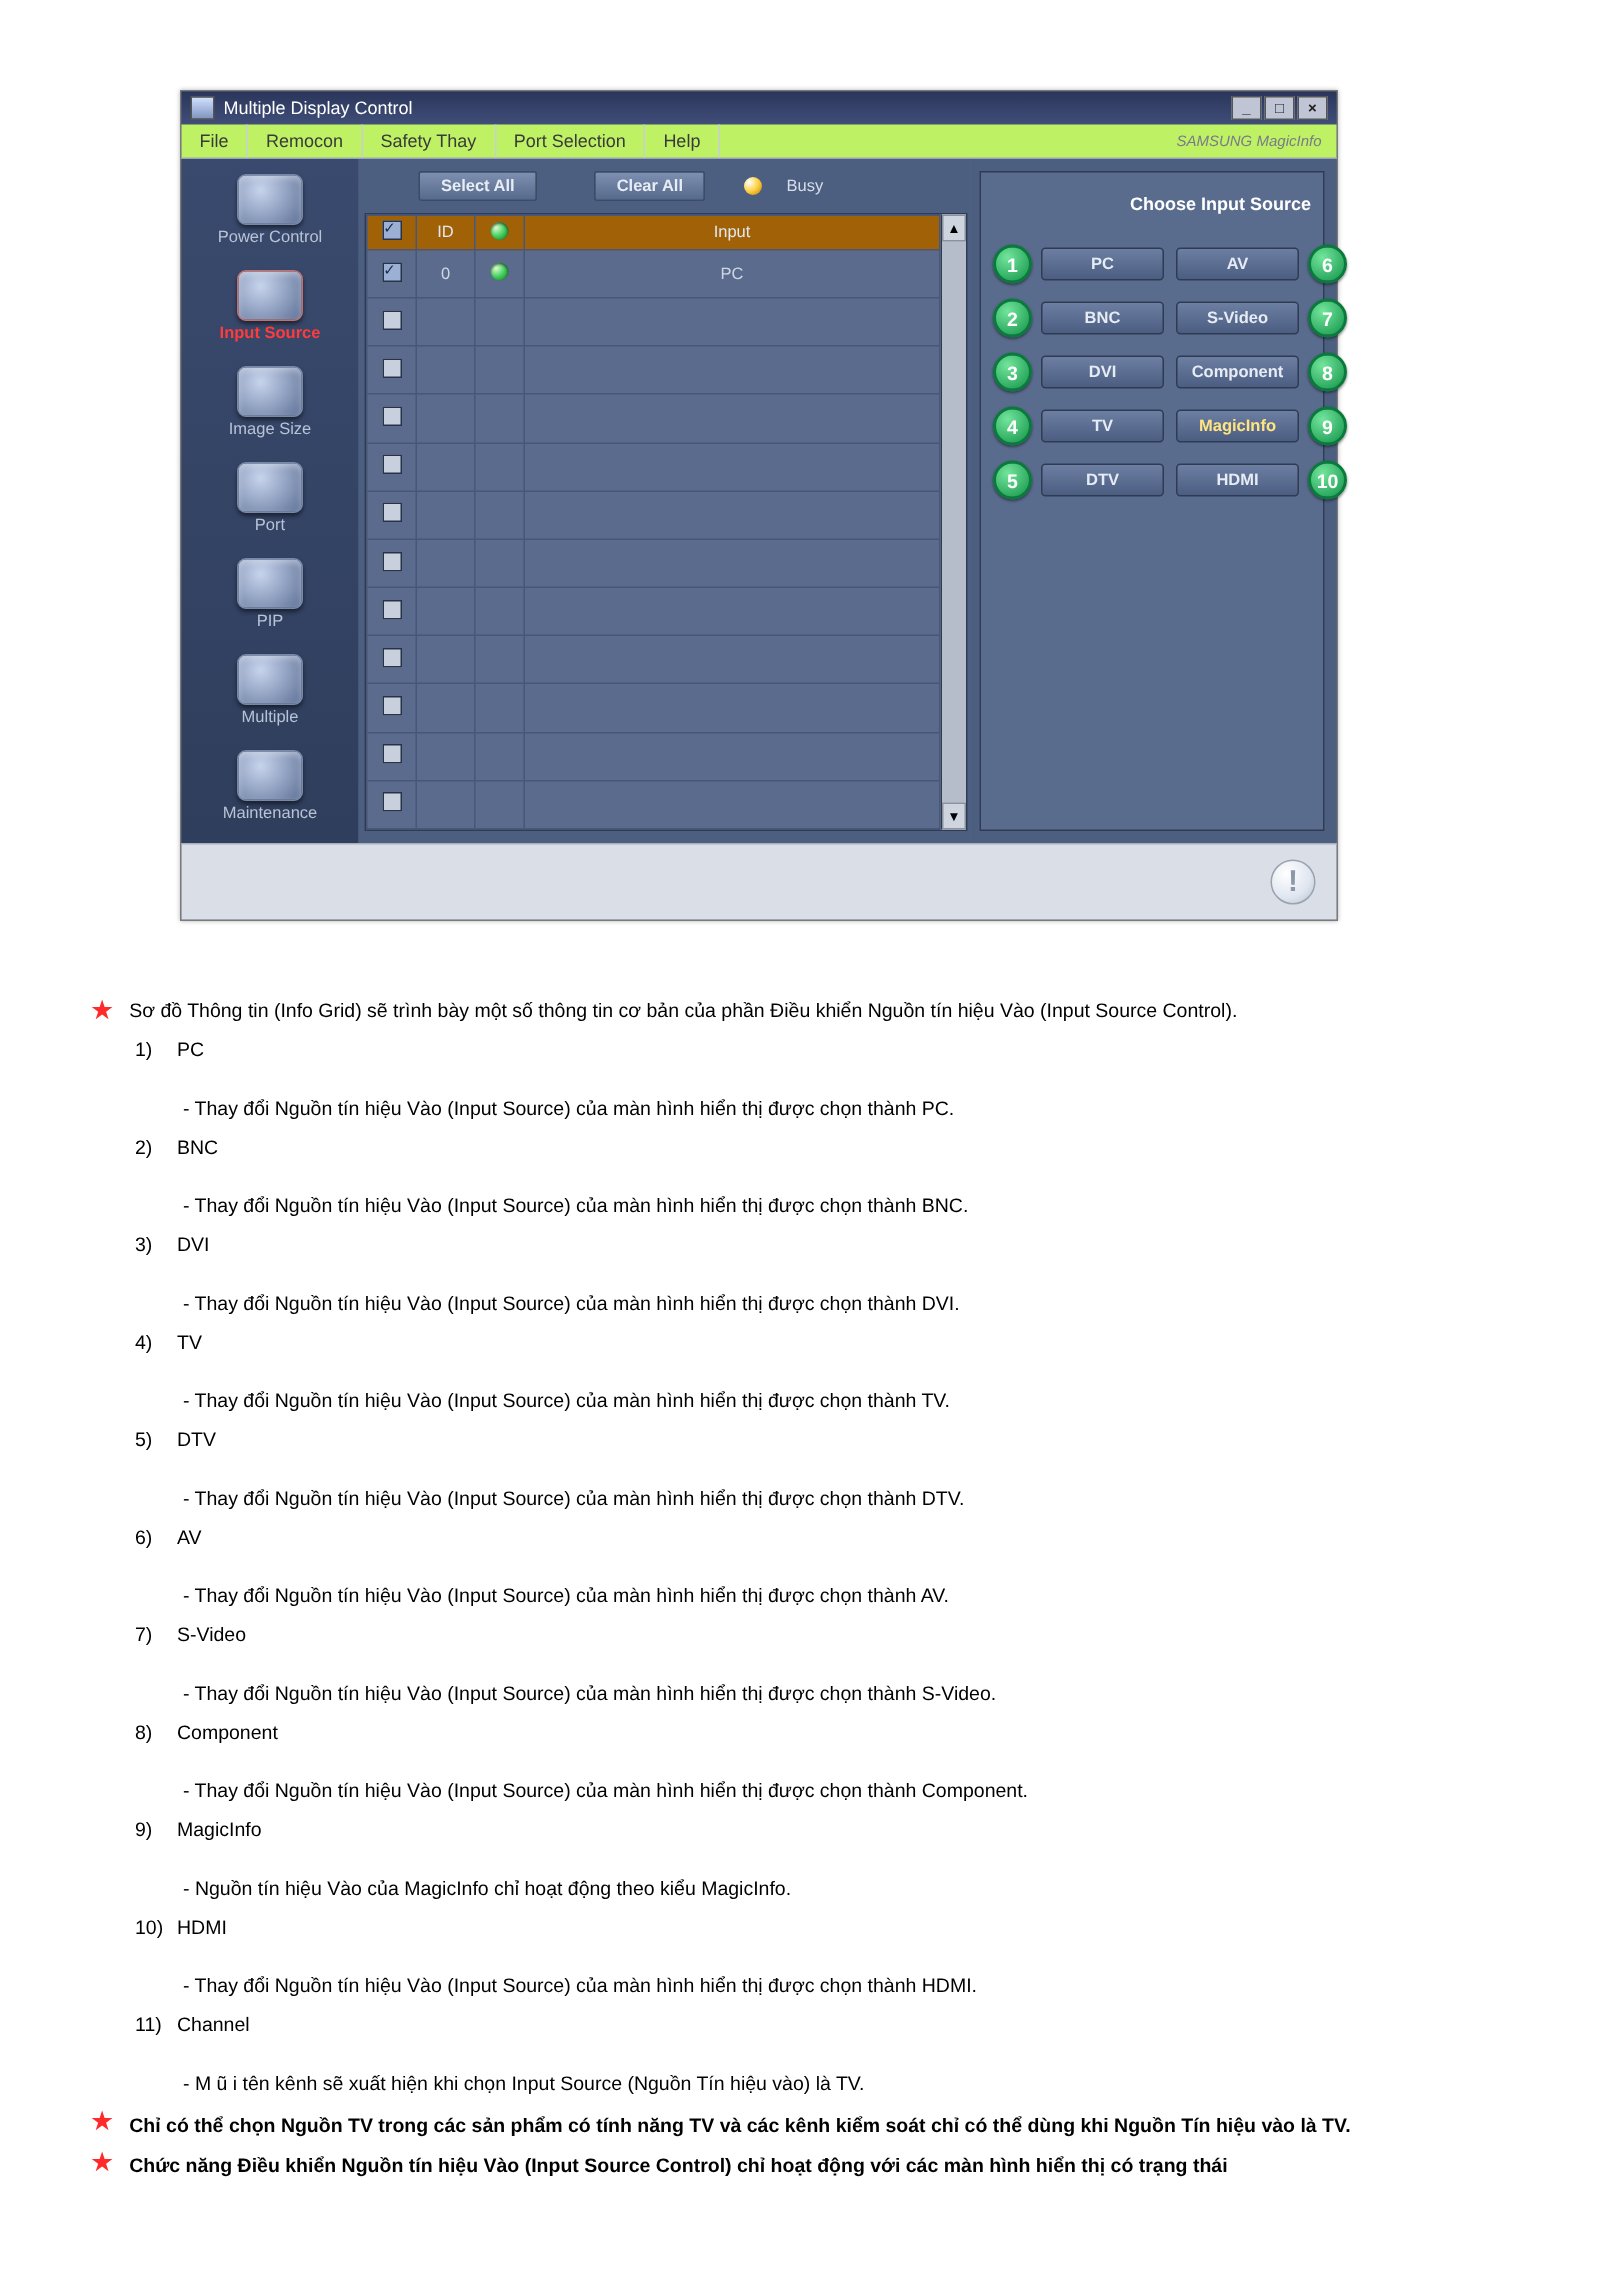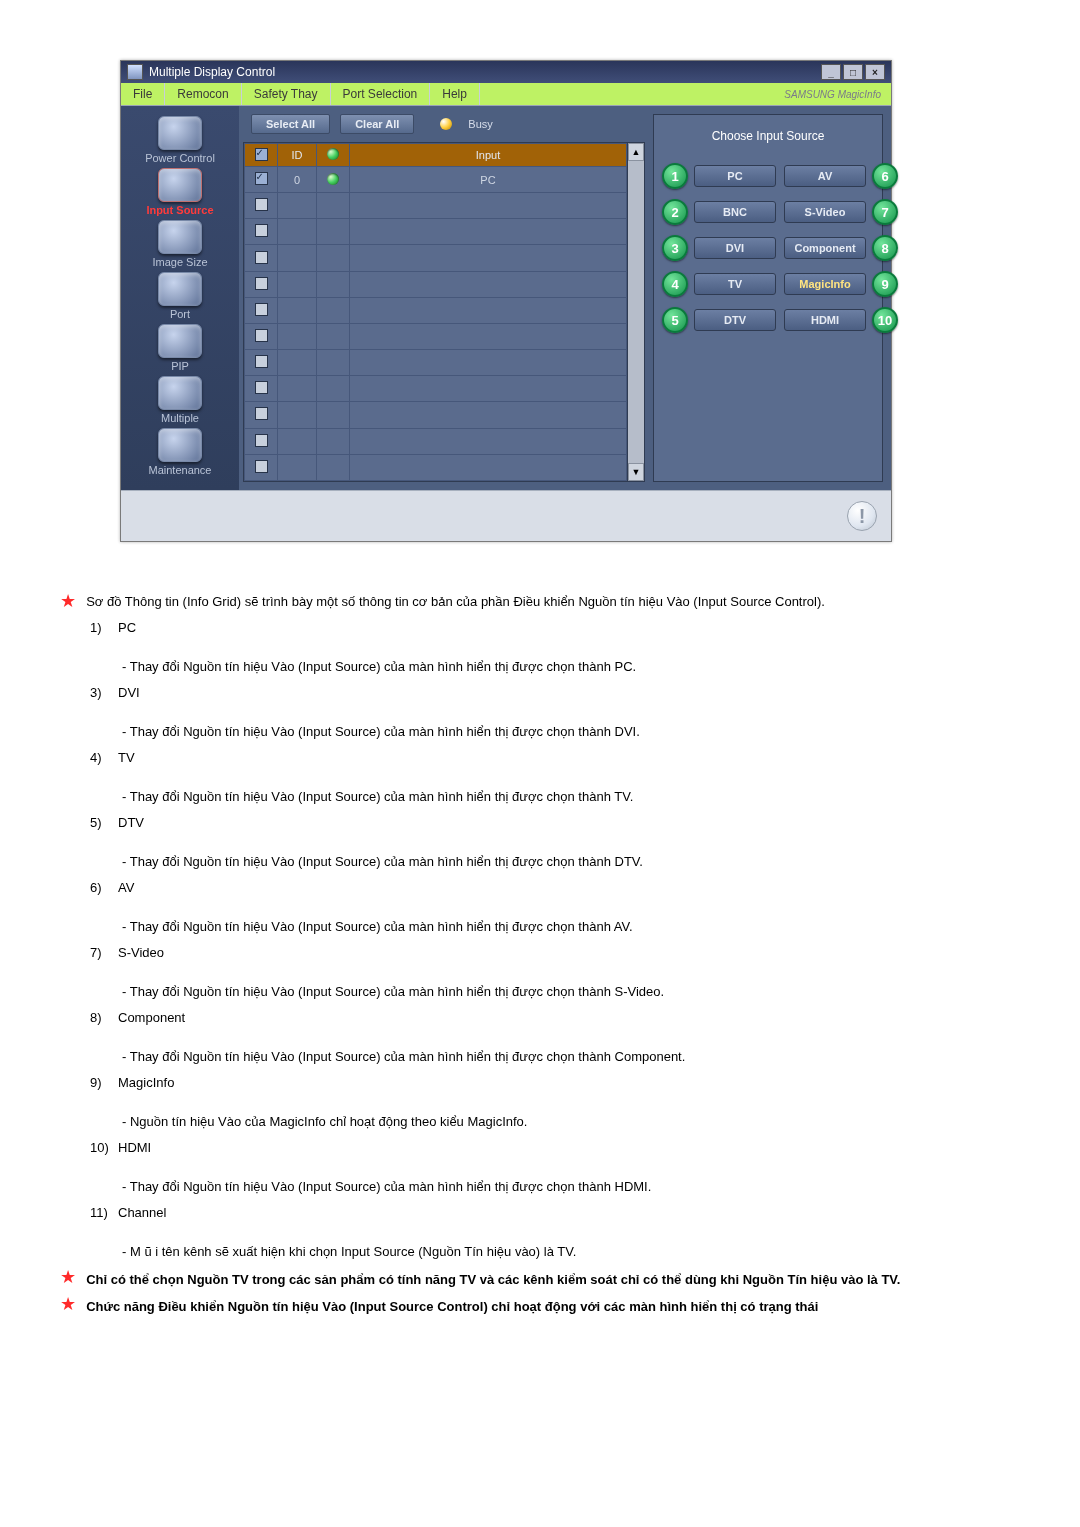--- a/index.html
+++ b/index.html
@@ -53,21 +53,21 @@
     color: #3a3a3a;
   }
   .menubar .menu-item { padding: 0 12px; border-right:1px solid #c8ced9; height:100%; display:flex; align-items:center;}
   .menubar .brand { margin-left:auto; padding:0 10px; font-size:10px; color:#7a7a8a; font-style:italic;}
   .app-body { display:flex; }
   
   .sidebar {
     width: 110px;
     background: linear-gradient(#3a4a6e,#2f3e5c);
     padding: 8px 4px 12px;
-    display:flex;flex-direction:column;align-items:center;gap:0;
+    display:flex;flex-direction:column;align-items:center;gap:12px;
     color:#b9c3d6;
     font-size:11px;
   }
   .sb-item { text-align:center; width:100%; padding:2px 0;}
   .sb-icon {
     width:42px;height:32px;border-radius:6px;
     margin:0 auto 2px;
     background:radial-gradient(circle at 35% 30%,#c7d4ed,#5d7096);
     border:1px solid #7889a8;
     box-shadow:inset 0 2px 4px rgba(255,255,255,.4), 0 2px 3px rgba(0,0,0,.5);
@@ -83,20 +83,21 @@
   .toolbar-row {
     display:flex;align-items:center;gap:10px;
     padding:8px 12px;
   }
   .tb-btn {
     padding:3px 14px;
     background:linear-gradient(#7e90b0,#566a8d);
     border:1px solid #3c4b66;
     color:#e8edf5;font-size:11px;font-weight:bold;
     border-radius:2px;
+    margin-left:28px;
   }
   .busy-dot{width:12px;height:12px;border-radius:50%;background:radial-gradient(circle at 30% 30%,#fff,#ffd040,#b88000);margin-left:16px;display:inline-block;}
   .busy-label{color:#d7ddea;font-size:11px;margin-left:6px;}
   .grid-wrap {
     margin:0 4px 8px 4px;
     border:1px solid #2f3b52;
     background:#5a6b8d;
     display:flex;
     flex:1;
   }
@@ -129,21 +130,21 @@
     background:#4d5f80;
     padding:8px 8px 8px 4px;
   }
   .src-box{
     border:1px solid #2f3b52;
     background:#5a6c8e;
     padding:10px 8px 16px;
     height:100%;
     box-sizing:border-box;
   }
-  .src-title{color:#fff;font-size:12px;font-weight:normal;text-align:center;margin:4px 0 20px;}
+  .src-title{color:#fff;font-size:12px;font-weight:bold;text-align:right;margin:4px 0 20px;}
   .src-btn{
     width:80px;padding:4px 0;text-align:center;
     background:linear-gradient(#6c7fa3,#4b5e82);
     border:1px solid #2f3b52;border-radius:3px;
     color:#e6ebf4;font-size:11px;font-weight:bold;
   }
   .src-btn.magic{color:#ffe480;}
   .num-badge{
     width:22px;height:22px;border-radius:50%;
     background:radial-gradient(circle at 35% 30%,#72e59b,#13934a);
@@ -368,20 +369,21 @@
   </div>
 </div>
 
 <div class="doc">
   <div class="star-row">
     <span class="star">★</span>
     <span>Sơ đồ Thông tin (Info Grid) sẽ trình bày một số thông tin cơ bản của phần Điều khiển Nguồn tín hiệu Vào (Input Source Control).</span>
   </div>
   <div id="doc-list">
       <div class="list-item"><span class="num">1)</span><span>PC</span><span class="desc">- Thay đổi Nguồn tín hiệu Vào (Input Source) của màn hình hiển thị được chọn thành PC.</span></div>
+      <div class="list-item"><span class="num">2)</span><span>BNC</span><span class="desc">- Thay đổi Nguồn tín hiệu Vào (Input Source) của màn hình hiển thị được chọn thành BNC.</span></div>
       <div class="list-item"><span class="num">3)</span><span>DVI</span><span class="desc">- Thay đổi Nguồn tín hiệu Vào (Input Source) của màn hình hiển thị được chọn thành DVI.</span></div>
       <div class="list-item"><span class="num">4)</span><span>TV</span><span class="desc">- Thay đổi Nguồn tín hiệu Vào (Input Source) của màn hình hiển thị được chọn thành TV.</span></div>
       <div class="list-item"><span class="num">5)</span><span>DTV</span><span class="desc">- Thay đổi Nguồn tín hiệu Vào (Input Source) của màn hình hiển thị được chọn thành DTV.</span></div>
       <div class="list-item"><span class="num">6)</span><span>AV</span><span class="desc">- Thay đổi Nguồn tín hiệu Vào (Input Source) của màn hình hiển thị được chọn thành AV.</span></div>
       <div class="list-item"><span class="num">7)</span><span>S-Video</span><span class="desc">- Thay đổi Nguồn tín hiệu Vào (Input Source) của màn hình hiển thị được chọn thành S-Video.</span></div>
       <div class="list-item"><span class="num">8)</span><span>Component</span><span class="desc">- Thay đổi Nguồn tín hiệu Vào (Input Source) của màn hình hiển thị được chọn thành Component.</span></div>
       <div class="list-item"><span class="num">9)</span><span>MagicInfo</span><span class="desc">- Nguồn tín hiệu Vào của MagicInfo chỉ hoạt động theo kiểu MagicInfo.</span></div>
       <div class="list-item"><span class="num">10)</span><span>HDMI</span><span class="desc">- Thay đổi Nguồn tín hiệu Vào (Input Source) của màn hình hiển thị được chọn thành HDMI.</span></div>
       <div class="list-item"><span class="num">11)</span><span>Channel</span><span class="desc">- M ũ i tên kênh sẽ xuất hiện khi chọn Input Source (Nguồn Tín hiệu vào) là TV.</span></div>
     </div>

